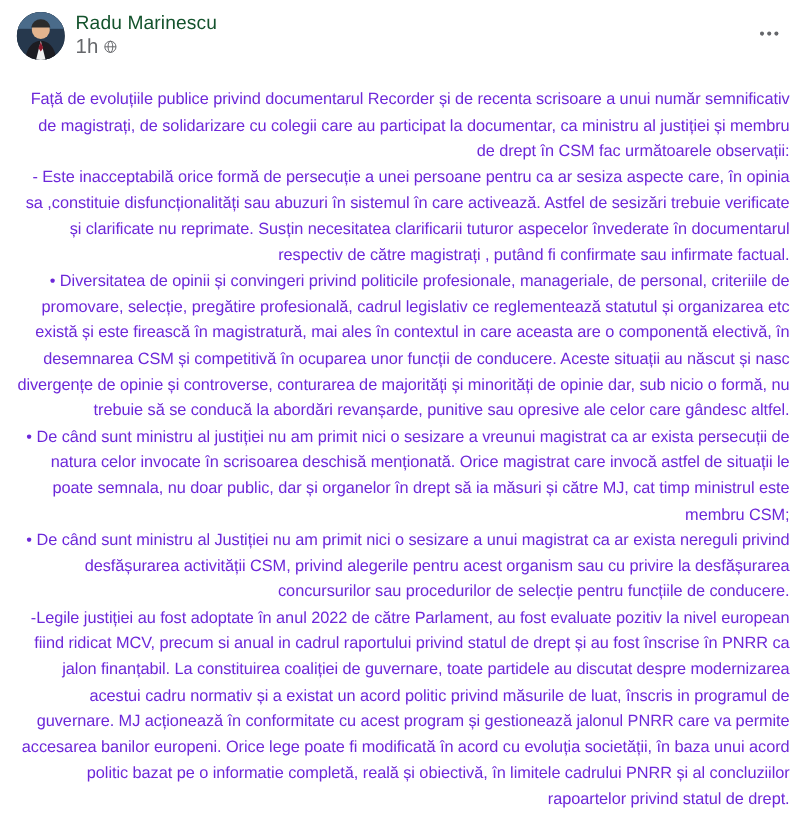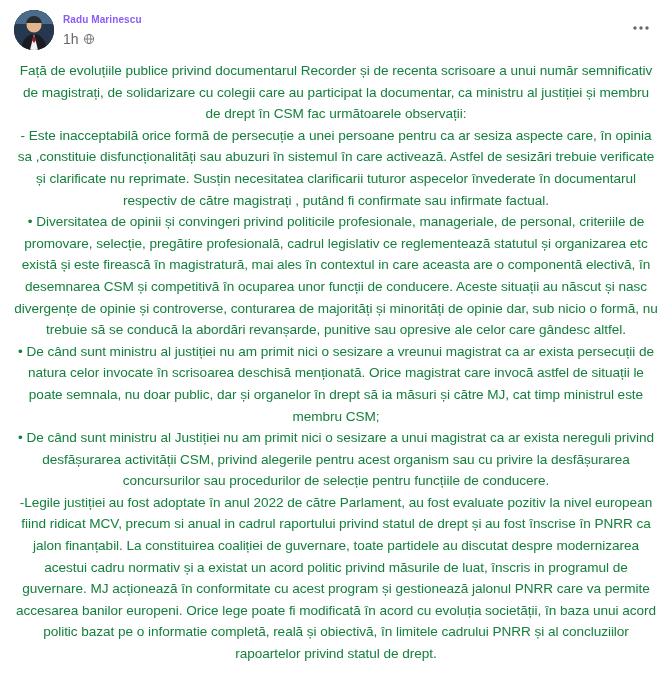--- a/index.html
+++ b/index.html
@@ -35,34 +35,34 @@
   }
   .avatar svg { display: block; }
   .header-text {
     margin-left: 9px;
     display: flex;
     flex-direction: column;
     justify-content: flex-start;
     padding-top: 1px;
   }
   .author-name {
-    font-size: 10px;
-    font-weight: bold;
-    color: #8b5cf6;
+    font-size: 16px;
+    font-weight: normal;
+    color: #14532d;
     line-height: 18px;
     letter-spacing: 0.1px;
   }
   .meta-row {
     display: flex;
     align-items: center;
     gap: 4px;
     margin-top: 2px;
   }
   .timestamp {
-    font-size: 14px;
+    font-size: 17px;
     color: #65676b;
     line-height: 16px;
   }
   .globe-icon {
     display: inline-flex;
     align-items: center;
   }
   .menu-dots {
     position: absolute;
     right: 2px;
@@ -76,25 +76,25 @@
     font-size: 18px;
     letter-spacing: 1.5px;
     cursor: pointer;
     border-radius: 50%;
   }
   .post-body {
     padding: 0 0 0 0;
     margin-top: 2px;
   }
   .post-body p {
-    margin: 4px 0 0 0;
+    margin: 16px 0 0 0;
     font-size: 13.6px;
     line-height: 21.6px;
-    color: #15803d;
-    text-align: center;
+    color: #6d28d9;
+    text-align: right;
     letter-spacing: -0.05px;
   }
   .post-body p + p {
     margin-top: 0px;
   }
 </style>
 </head>
 <body>
 
 <div class="post">

